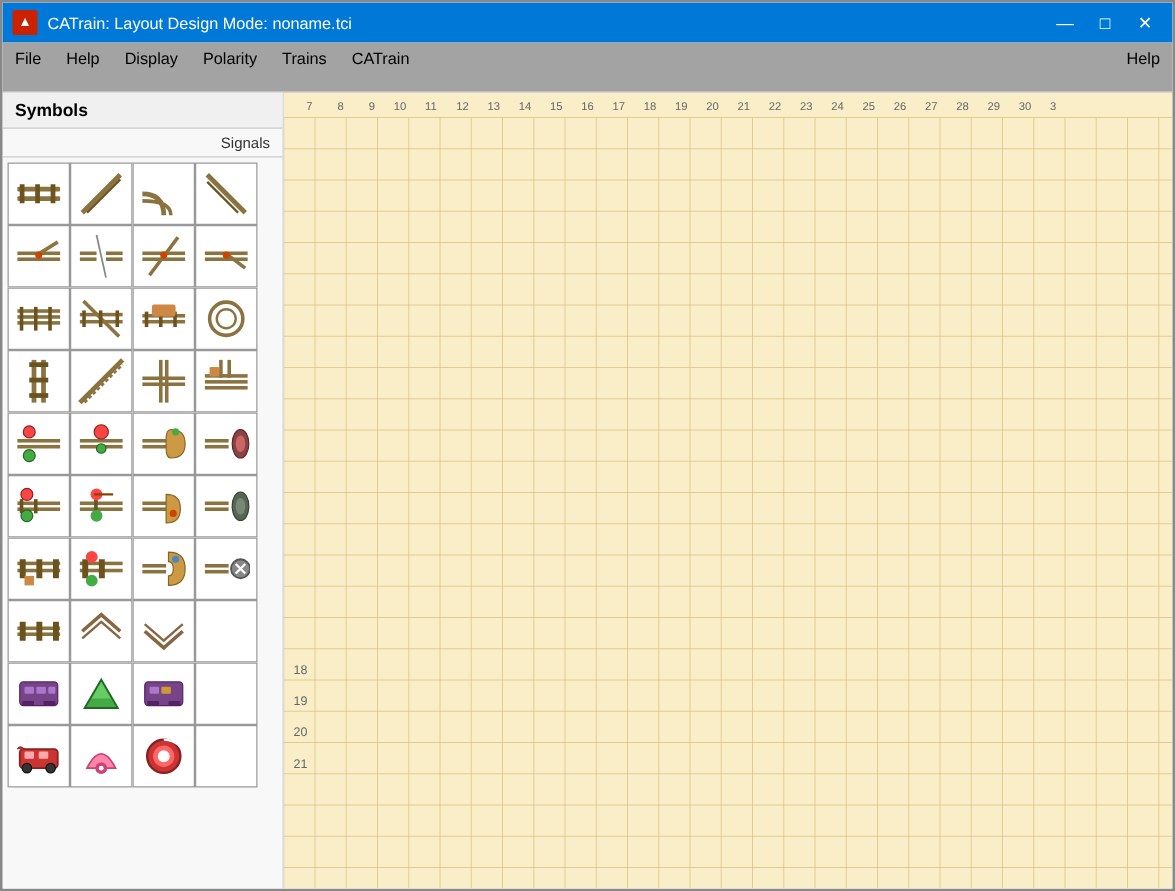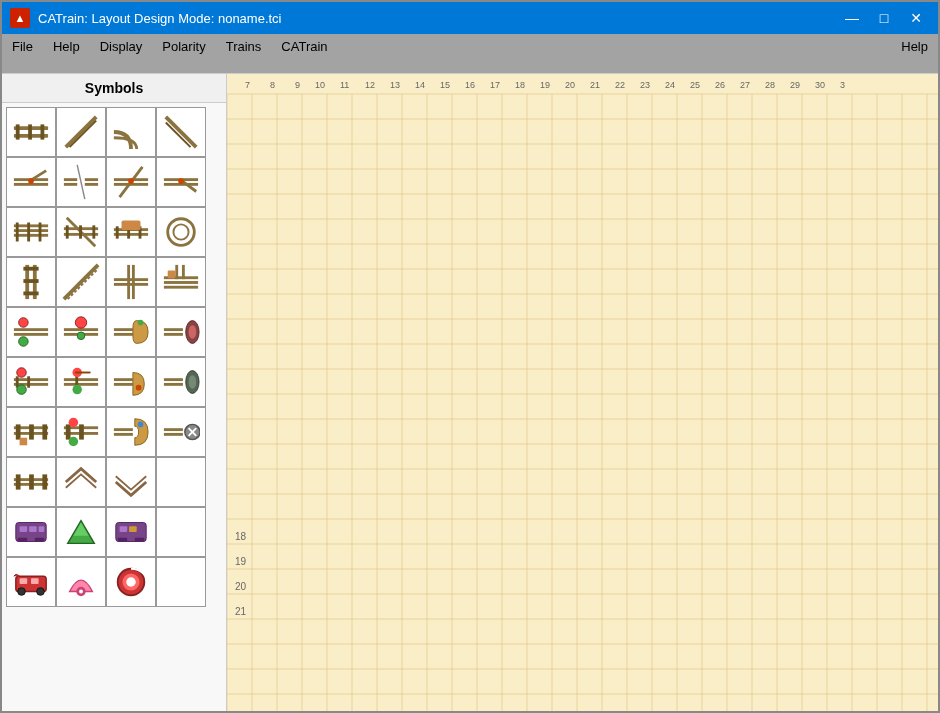--- a/index.html
+++ b/index.html
@@ -102,21 +102,20 @@
       flex-direction: column;
       flex-shrink: 0;
     }
 
     .symbols-header {
       padding: 6px 10px;
       font-weight: bold;
       font-size: 14px;
       border-bottom: 1px solid #ccc;
       background: #f0f0f0;
-      text-align: center;
     }
 
     .signals-tab {
       text-align: right;
       padding: 4px 10px;
       font-size: 12px;
       color: #333;
       border-bottom: 1px solid #ccc;
       cursor: pointer;
     }
@@ -190,20 +189,21 @@
     <div class="menu-item">Polarity</div>
     <div class="menu-item">Trains</div>
     <div class="menu-item">CATrain</div>
     <div class="menu-item help">Help</div>
   </div>
 
   <div class="content-area">
 
     <div class="symbols-panel">
       <div class="symbols-header">Symbols</div>
+      <div class="signals-tab">Signals</div>
       <div class="symbol-grid">
 
         <div class="symbol-cell">
           <svg class="sym-svg" viewBox="0 0 40 40">
               <rect x="2" y="14" width="36" height="4" fill="#8B7340" rx="1"></rect>
               <rect x="2" y="22" width="36" height="4" fill="#8B7340" rx="1"></rect>
               <rect x="4" y="12" width="4" height="16" fill="#6B5320"></rect>
               <rect x="17" y="12" width="4" height="16" fill="#6B5320"></rect>
               <rect x="30" y="12" width="4" height="16" fill="#6B5320"></rect>
             </svg>

